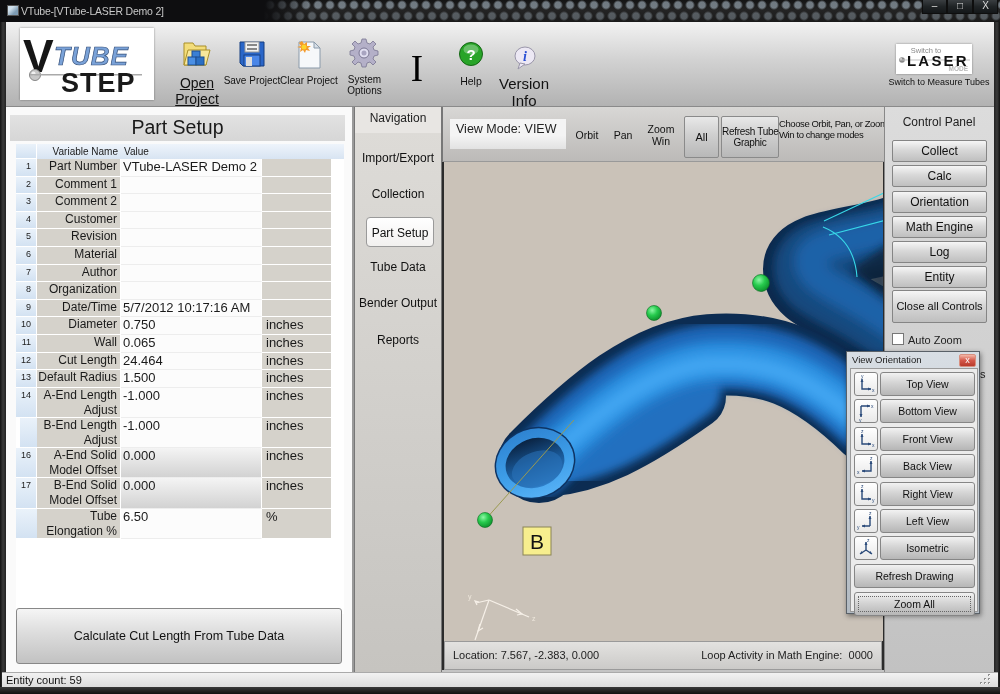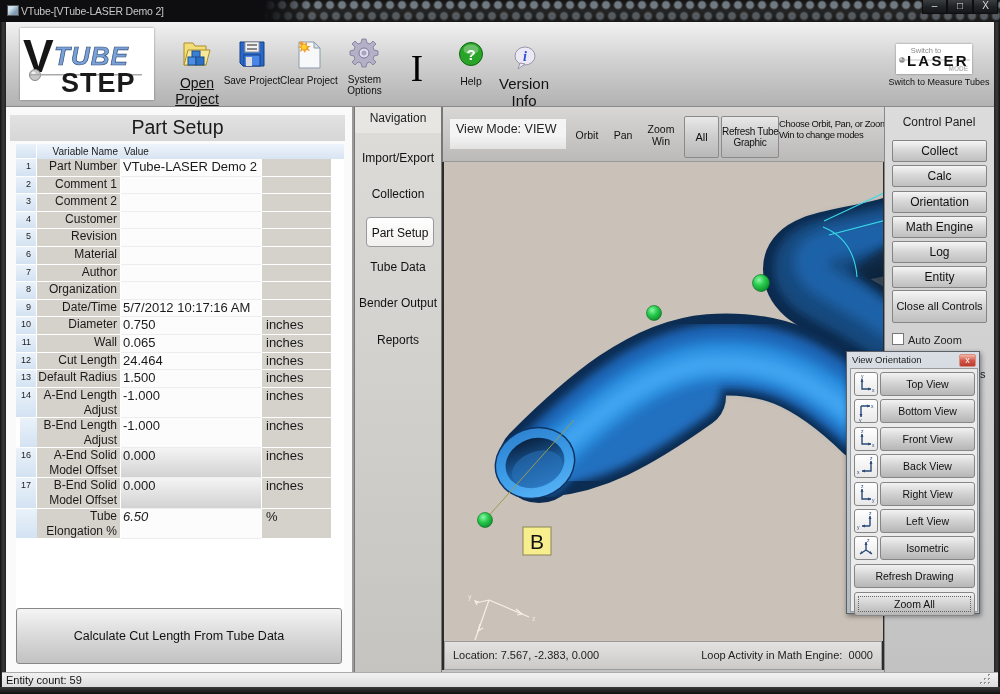--- a/index.html
+++ b/index.html
@@ -258,21 +258,21 @@
       <div class="cell rn" style="left:0;top:304.19999999999993px;width:21px;height:30.2px;line-height:10px;">16</div>
       <div class="cell nm" style="left:21px;top:304.19999999999993px;width:84px;height:30.2px;">A-End Solid Model Offset</div>
       <div class="cell vl" style="left:105px;top:304.19999999999993px;width:141px;height:30.2px;background:linear-gradient(#f4f4f4,#d2d2d2);">0.000</div>
       <div class="cell un" style="left:246px;top:304.19999999999993px;width:70px;height:30.2px;">inches</div>
       <div class="cell rn" style="left:0;top:334.3999999999999px;width:21px;height:30.2px;line-height:10px;">17</div>
       <div class="cell nm" style="left:21px;top:334.3999999999999px;width:84px;height:30.2px;">B-End Solid Model Offset</div>
       <div class="cell vl" style="left:105px;top:334.3999999999999px;width:141px;height:30.2px;background:linear-gradient(#f4f4f4,#d2d2d2);">0.000</div>
       <div class="cell un" style="left:246px;top:334.3999999999999px;width:70px;height:30.2px;">inches</div>
       <div class="cell rn" style="left:0;top:364.5999999999999px;width:38px;height:30.2px;line-height:10px;">18</div>
       <div class="cell nm" style="left:21px;top:364.5999999999999px;width:84px;height:30.2px;">Tube Elongation %</div>
-      <div class="cell vl" style="left:105px;top:364.5999999999999px;width:141px;height:30.2px;font-style:italic;">6.50</div>
+      <div class="cell vl" style="left:105px;top:364.5999999999999px;width:141px;height:30.2px;">6.50</div>
       <div class="cell un" style="left:246px;top:364.5999999999999px;width:70px;height:30.2px;">%</div>
     </div>
   <div class="abs" id="calcbtn">Calculate Cut Length From Tube Data</div>
 </div>
 
 <div class="abs" id="navstrip">
   <div class="abs" id="navhead">Navigation</div>
   <div class="abs navitem" style="top:44px;">Import/Export</div>
   <div class="abs navitem" style="top:80px;">Collection</div>
   <div class="abs" id="navsel">Part Setup</div>

